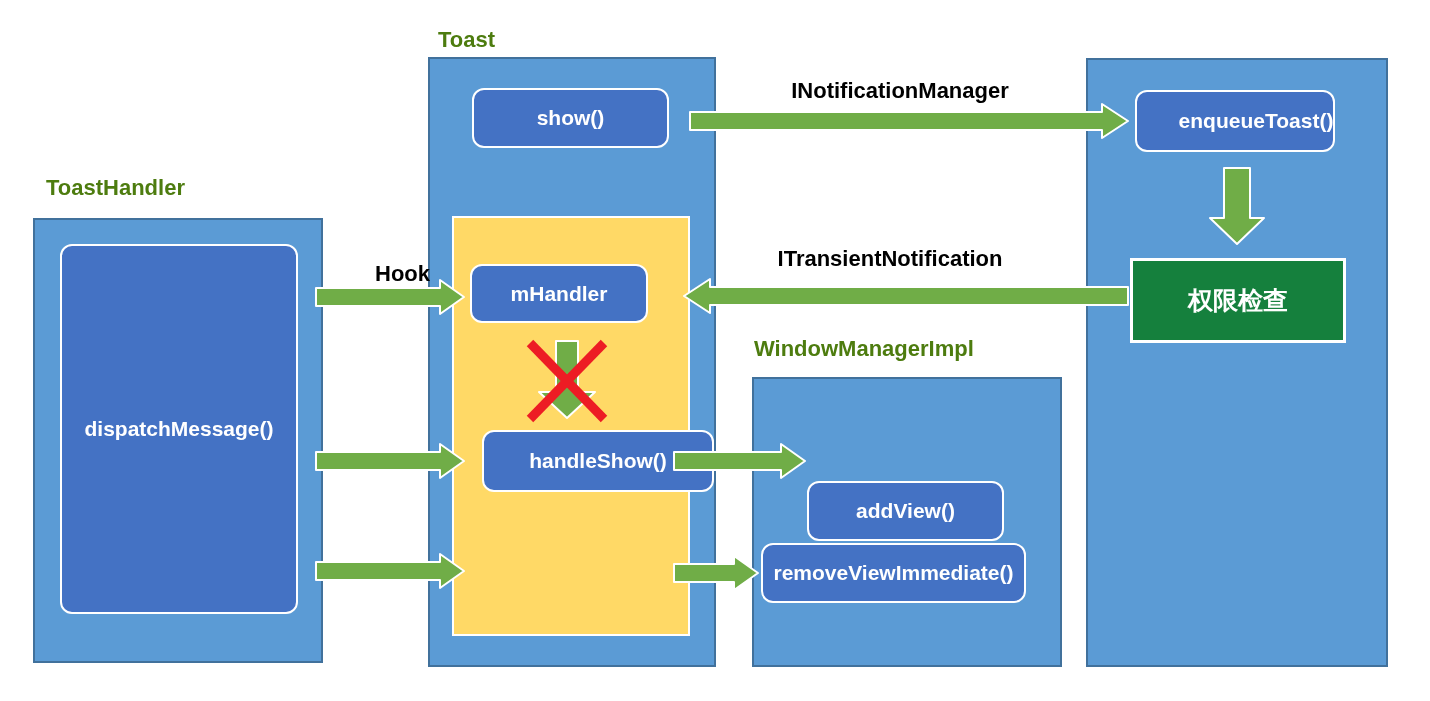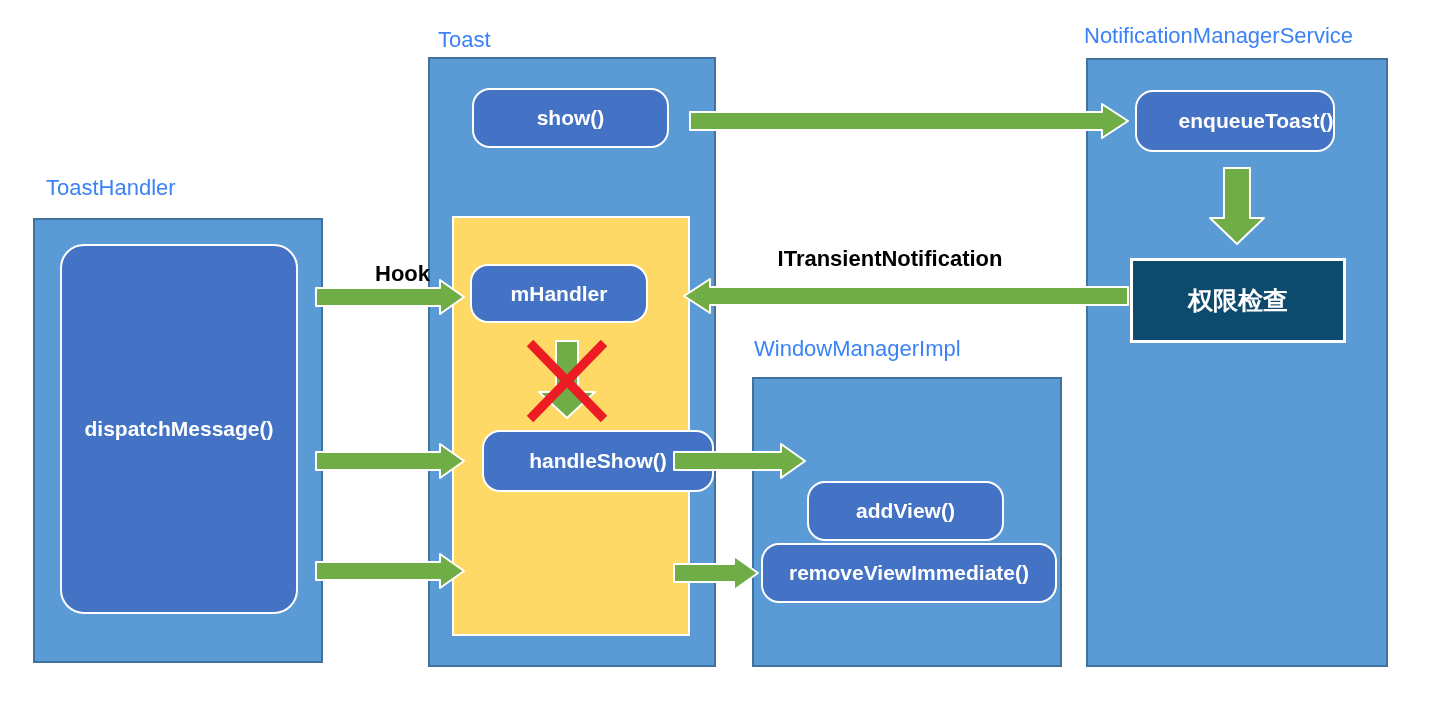--- a/index.html
+++ b/index.html
@@ -14,50 +14,50 @@
   }
   .container-box {
     position: absolute;
     background: #5b9bd5;
     border: 2px solid #41719c;
   }
   .btn {
     position: absolute;
     background: #4472c4;
     border: 2px solid #ffffff;
-    border-radius: 18px;
+    border-radius: 12px;
     color: #ffffff;
     font-size: 21px;
     font-weight: bold;
     display: flex;
     align-items: center;
     justify-content: center;
     white-space: nowrap;
   }
   .yellow-box {
     position: absolute;
     background: #ffd966;
     border: 2px solid #ffffff;
   }
   .orange-box {
     position: absolute;
-    background: #0c4a6e;
+    background: #15803d;
     border: 3px solid #ffffff;
     color: #ffffff;
     font-size: 25px;
     font-weight: bold;
     display: flex;
     align-items: center;
     justify-content: center;
   }
   .title {
     position: absolute;
-    color: #3b82f6;
+    color: #4d7c0f;
     font-size: 22px;
-    font-weight: normal;
+    font-weight: bold;
     white-space: nowrap;
   }
   .edge-label {
     position: absolute;
     color: #000000;
     font-size: 22px;
     font-weight: bold;
     white-space: nowrap;
     transform: translateX(-50%);
   }
@@ -71,45 +71,45 @@
   .arrow { fill: #70ad47; stroke: #ffffff; stroke-width: 2; stroke-linejoin: round; }
   .cross { stroke: #ed1c24; stroke-width: 9; }
 </style>
 </head>
 <body>
 
 <div class="canvas">
 
   <div class="title" style="left:46px; top:175px;">ToastHandler</div>
   <div class="title" style="left:438px; top:27px;">Toast</div>
-  <div class="title" style="left:1084px; top:23px;">NotificationManagerService</div>
   <div class="title" style="left:754px; top:336px;">WindowManagerImpl</div>
 
   <div class="container-box" style="left:33px; top:218px; width:290px; height:445px;"></div>
   <div class="container-box" style="left:428px; top:57px; width:288px; height:610px;"></div>
   <div class="container-box" style="left:752px; top:377px; width:310px; height:290px;"></div>
   <div class="container-box" style="left:1086px; top:58px; width:302px; height:609px;"></div>
 
   <div class="title" style="left:456px; top:183px;margin-top:28px;">TN</div>
   <div class="yellow-box" style="left:452px; top:216px; width:238px; height:420px;"></div>
 
-  <div class="btn" style="left:60px; top:244px; width:238px; height:370px; border-radius:24px;">dispatchMessage()</div>
+  <div class="btn" style="left:60px; top:244px; width:238px; height:370px; border-radius:12px;">dispatchMessage()</div>
 
   <div class="btn" style="left:472px; top:88px; width:197px; height:60px;">show()</div>
   <div class="btn" style="left:470px; top:264px; width:178px; height:59px;">mHandler</div>
   <div class="btn" style="left:482px; top:430px; width:232px; height:62px;">handleShow()</div>
 
   <div class="btn" style="left:807px; top:433px; width:197px; height:60px;margin-top:48px;">addView()</div>
-  <div class="btn" style="left:761px; top:543px; width:296px; height:60px;">removeViewImmediate()</div>
+  <div class="btn" style="left:761px; top:543px; width:265px; height:60px;">removeViewImmediate()</div>
 
   <div class="btn" style="left:1135px; top:90px; width:200px; height:62px;padding-left:42px;">enqueueToast()</div>
   <div class="orange-box" style="left:1130px; top:258px; width:216px; height:85px;">权限检查</div>
 
   <div class="edge-label" style="left:375px; top:261px; transform:none;">Hook</div>
   <div class="edge-label" style="left:348px; top:261px;"></div>
+  <div class="edge-label" style="left:900px; top:78px;">INotificationManager</div>
   <div class="edge-label" style="left:890px; top:246px;">ITransientNotification</div>
 
   <svg class="overlay" viewBox="0 0 1430 701">
 
     <polygon class="arrow" points="690,112 1102,112 1102,104 1128,121 1102,138 1102,130 690,130"></polygon>
 
     <polygon class="arrow" points="1224,168 1224,218 1210,218 1237,244 1264,218 1250,218 1250,168"></polygon>
 
     <polygon class="arrow" points="1128,287 710,287 710,279 684,296 710,313 710,305 1128,305"></polygon>
 

